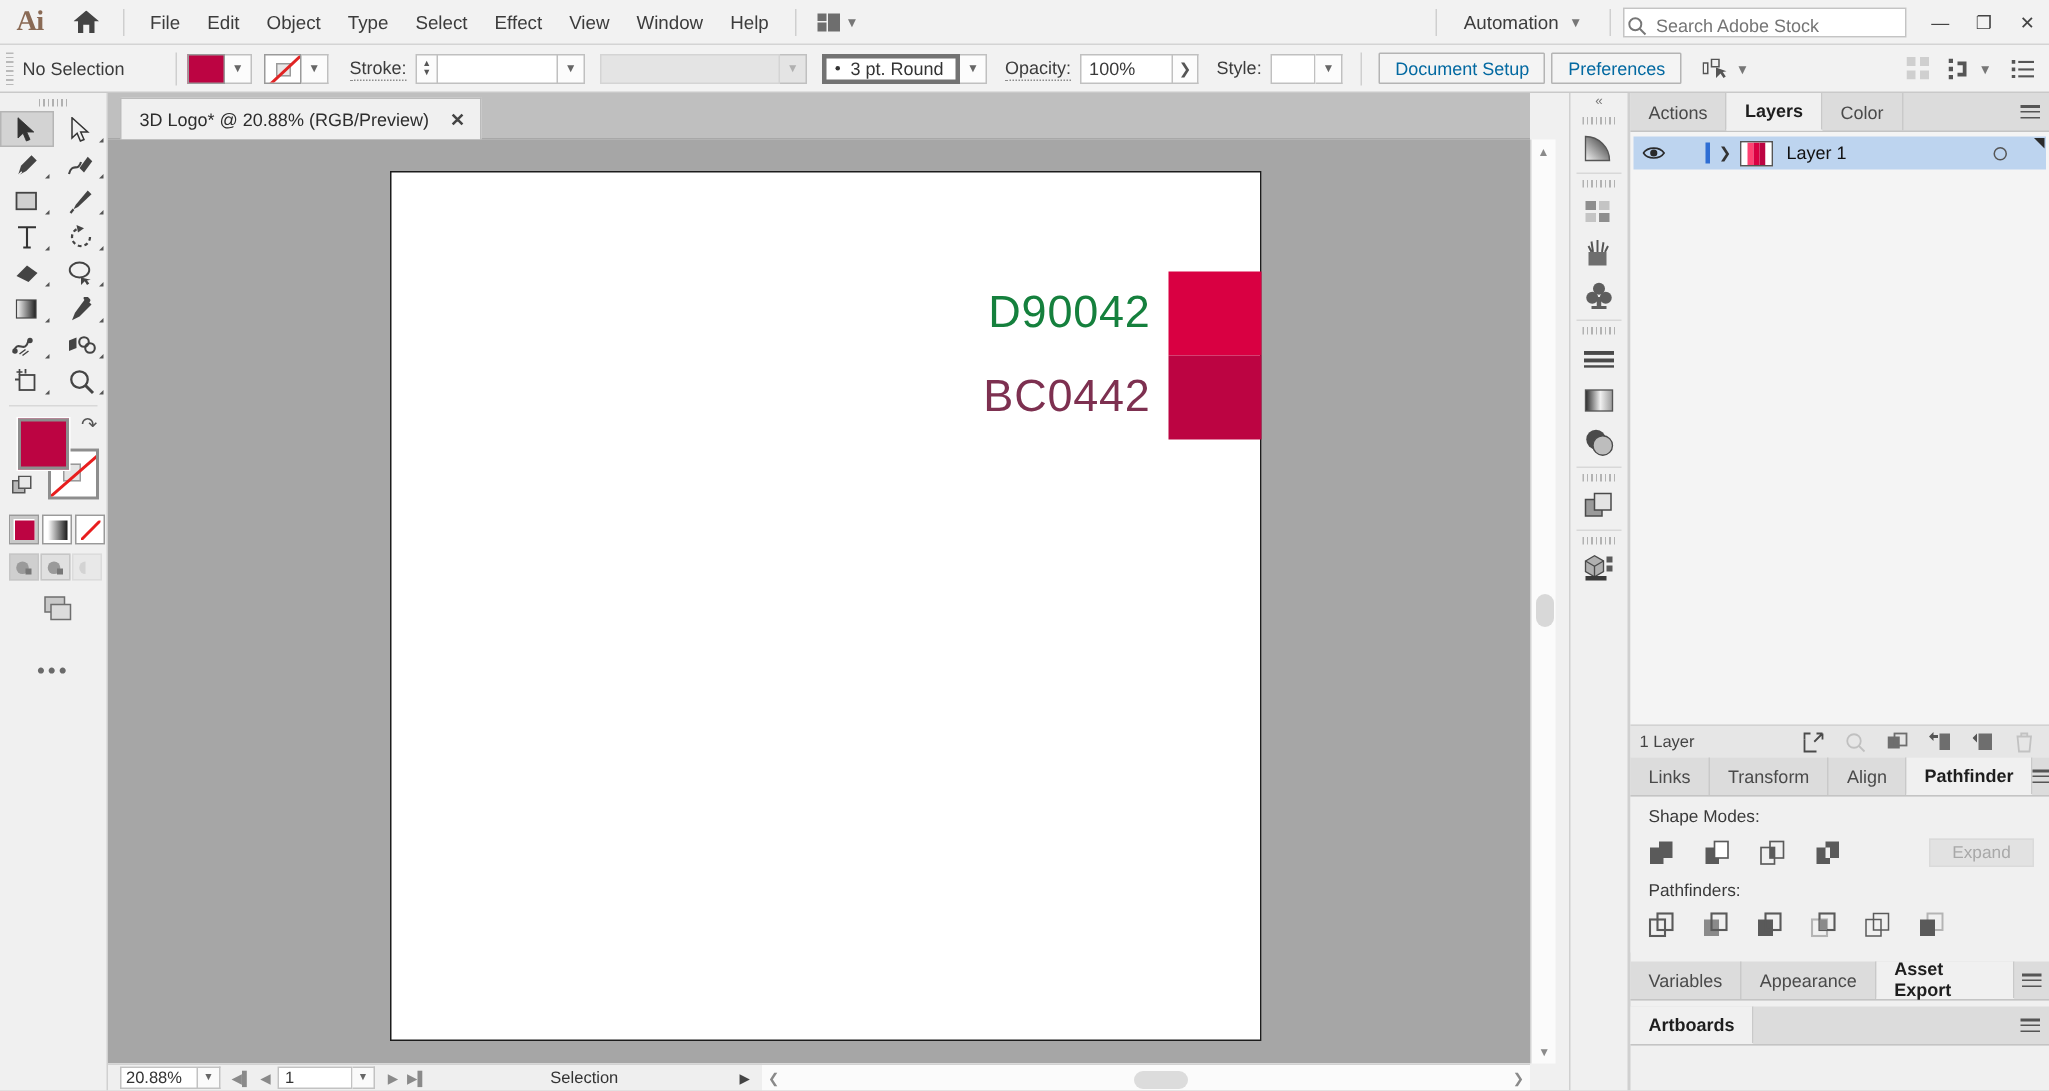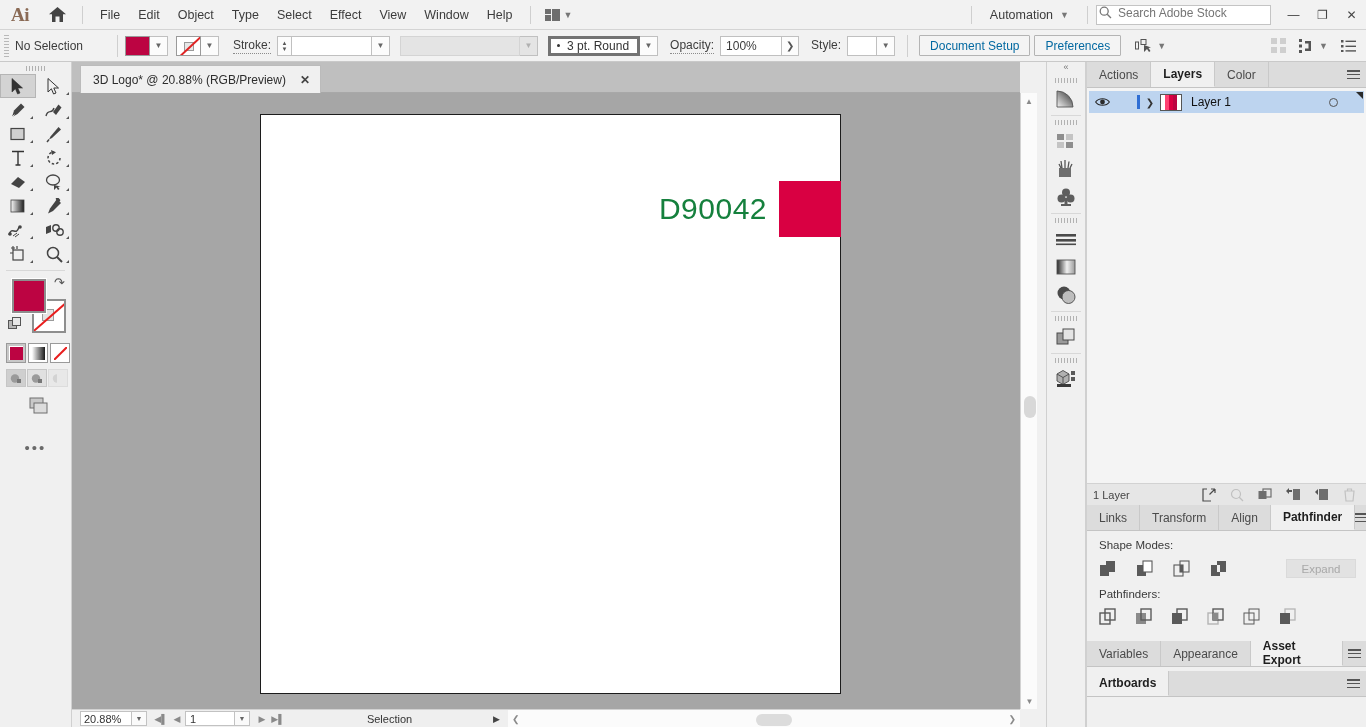--- a/index.html
+++ b/index.html
@@ -39,22 +39,22 @@
   .ws-grid i:nth-child(2) { grid-row: span 2; }
   .chev { font-size: 9px; color: #777; }
   .menubar-right {
     margin-left: auto; display: flex; align-items: center; height: 30px;
   }
   .automation {
     display: flex; align-items: center; gap: 7px; font-size: 12.5px;
     padding: 0 10px; color: #3c3c3c;
   }
   .stock-search {
-    display: flex; align-items: flex-start; gap: 6px;
-    width: 175px; height: 20px; background: #fff;
+    display: flex; align-items: flex-end; gap: 6px;
+    width: 189px; height: 20px; background: #fff;
     border: 1px solid #c4c4c4; padding: 0 2px; margin-right: 8px;
   }
   .stock-search input {
     border: 0; outline: 0; background: transparent; font-size: 12px;
     font-family: "Liberation Sans", sans-serif; color: #7a7a7a; width: 140px;
   }
   .wbtns { display: flex; align-items: stretch; height: 30px; }
   .wbtn {
     width: 29px; display: flex; align-items: center; justify-content: center;
     color: #444; font-size: 12px;
@@ -690,20 +690,24 @@
       <span>3D Logo* @ 20.88% (RGB/Preview)</span>
       <span class="x">✕</span>
     </div>
   </div>
 
   <div class="canvaswrap">
     <div class="artboard">
       <div class="swatch-row" style="top:66px;">
         <span class="swatch-hex" style="color: #15803d;">D90042</span>
         <span class="swatch-chip" id="chip1" style="background: rgb(217, 0, 66);"></span>
+      </div>
+      <div class="swatch-row" style="top:122px;">
+        <span class="swatch-hex" style="color: rgb(125, 48, 80);">BC0442</span>
+        <span class="swatch-chip" id="chip2" style="background: rgb(188, 4, 66);"></span>
       </div>
     </div>
   </div>
 
   <div class="vscroll">
     <div class="arrow">▲</div>
     <div class="thumb"></div>
     <div class="arrow" style="position:absolute;bottom:0;left:0;width:17px">▼</div>
   </div>
   <div class="hscroll">

